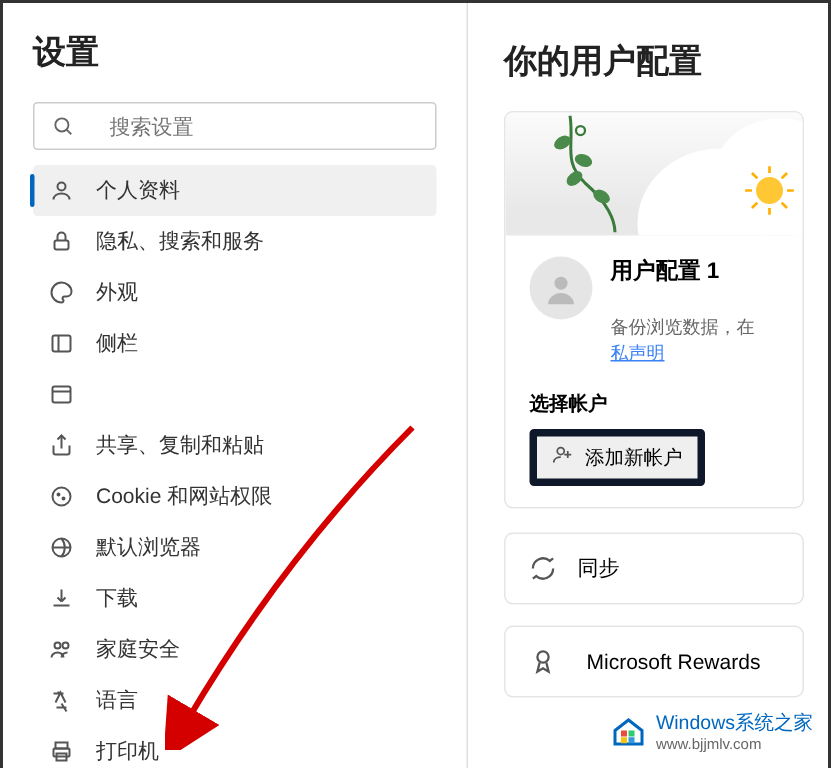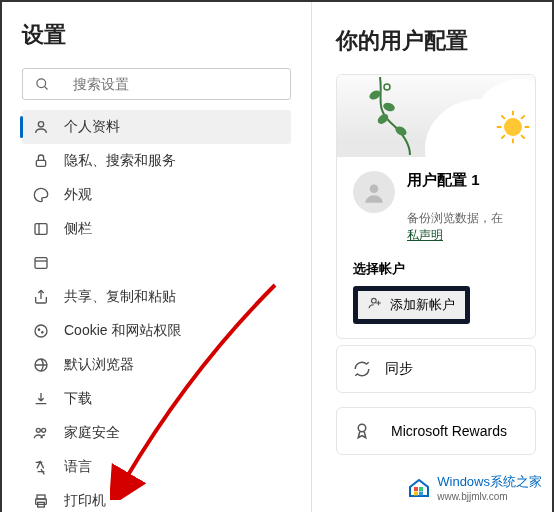--- a/index.html
+++ b/index.html
@@ -19,25 +19,25 @@
     .profile-card { border: 1px solid #e5e5e5; border-radius: 6px; overflow: hidden; width: 200px; }
     .profile-banner { height: 82px; background: linear-gradient(#fbfbfb, #e8e8e8 80%); position: relative; overflow: hidden; }
     .vine { position: absolute; top: 2px; left: 18px; }
     .sun { position: absolute; right: 4px; top: 34px; width: 36px; height: 36px; }
     .cloud { position: absolute; right: -30px; top: 4px; width: 90px; height: 80px; background: #fff; border-radius: 50%; box-shadow: -40px 30px 0 10px #fff, -10px 40px 0 5px #f5f5f5; }
     .profile-body { padding: 14px 16px 10px 16px; display: flex; gap: 12px; }
     .avatar { width: 42px; height: 42px; border-radius: 50%; background: #e5e5e5; display: flex; align-items: center; justify-content: center; flex-shrink: 0; }
     .profile-text { font-size: 13px; }
     .profile-name { font-weight: 600; font-size: 15px; margin-bottom: 20px; }
     .profile-desc { color: #666; font-size: 12px; white-space: nowrap; font-family: Liberation Mono, monospace; }
-    .profile-link { color: #14532d; text-decoration: underline; font-size: 12px; }
+    .profile-link { color: #3b82f6; text-decoration: underline; font-size: 12px; }
     .account-section { padding: 6px 16px 14px 16px; }
     .account-label { font-size: 13px; font-weight: 600; margin-bottom: 8px; }
     .add-account { display: flex; align-items: flex-start; gap: 8px; border: 5px solid #0f172a; border-radius: 3px; padding: 5px 10px; font-size: 13px; cursor: pointer; width: fit-content; }
-    .sync-card { border: 1px solid #e5e5e5; border-radius: 6px; margin-top: 6px; width: 200px; padding: 14px 16px; display: flex; align-items: center; gap: 14px; font-size: 14px; }
+    .sync-card { border: 1px solid #e5e5e5; border-radius: 6px; margin-top: 16px; width: 200px; padding: 14px 16px; display: flex; align-items: center; gap: 14px; font-size: 14px; }
     .rewards-card { border: 1px solid #e5e5e5; border-radius: 6px; margin-top: 14px; width: 200px; padding: 14px 16px; display: flex; align-items: center; gap: 20px; font-size: 14px; font-weight: 500; }
     .arrow { position: absolute; top: 280px; left: 110px; pointer-events: none; }
     .watermark { position: absolute; bottom: 8px; right: 8px; display: flex; align-items: center; gap: 6px; font-size: 13px; color: #0067c0; background: rgba(255,255,255,0.9); padding: 2px 4px; }
     .watermark .sub { color: #666; font-size: 10px; }
     svg { display: block; }
   </style>
 </head>
 <body>
 
 <div class="container">

